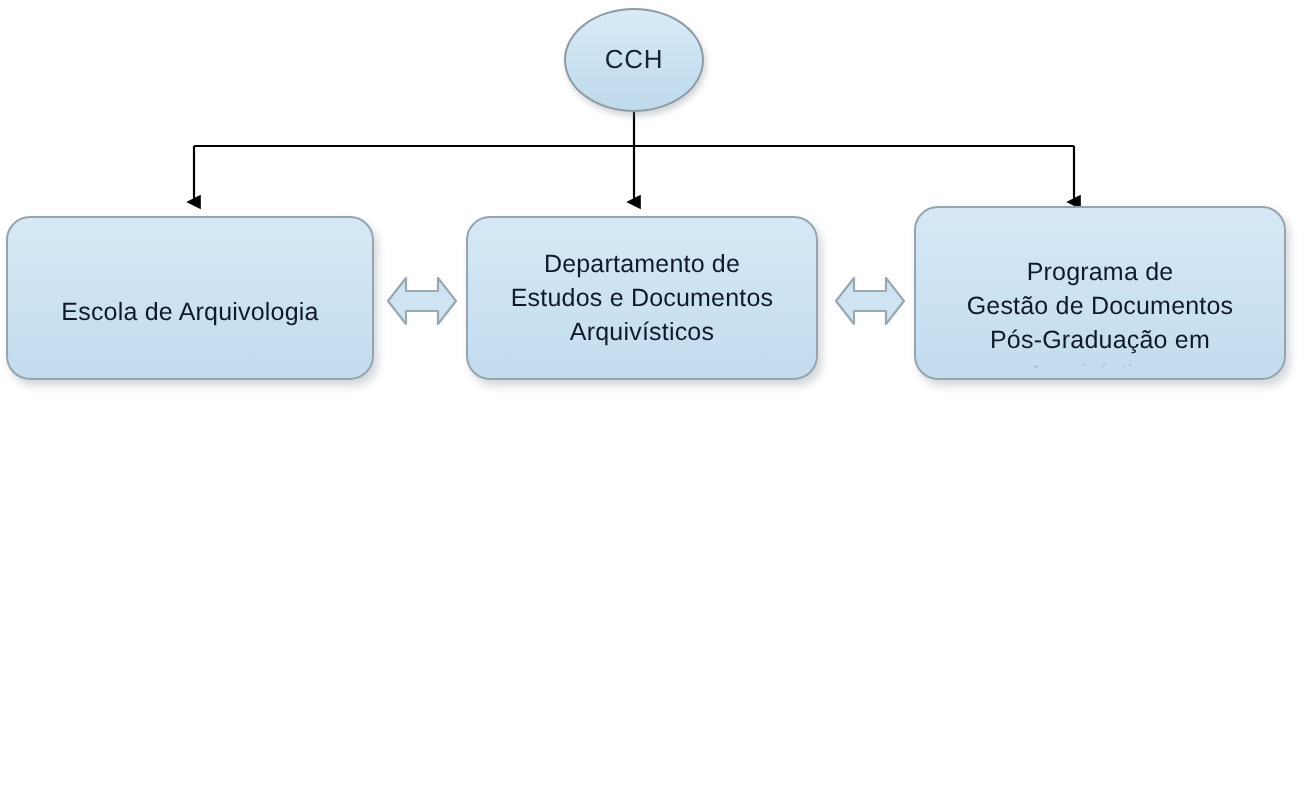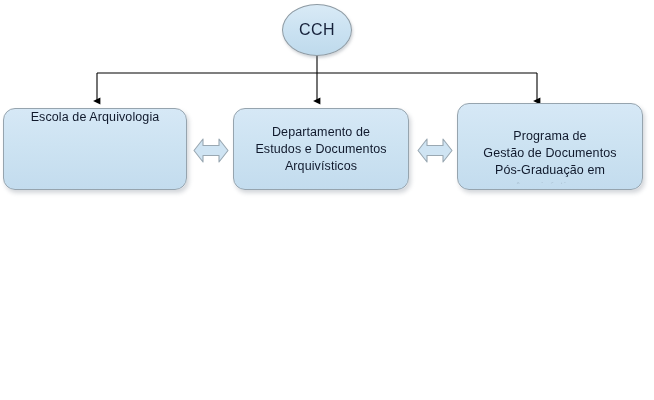--- a/index.html
+++ b/index.html
@@ -30,21 +30,21 @@
     display: flex;
     align-items: center;
     justify-content: center;
     border-radius: 50%;
     background: linear-gradient(to bottom, #d9eaf6 0%, #c9e1f1 55%, #bfdaec 100%);
     border: 1px solid #8d9aa3;
     box-sizing: border-box;
     box-shadow: 1px 2px 3px rgba(120,130,140,0.35);
   }
   .ellipse-label {
-    font-size: 16px;
+    font-size: 13px;
     color: #16213a;
     letter-spacing: 0.4px;
     line-height: 1.1;
     text-align: center;
   }
 
   
   .proc-box {
     position: absolute;
     box-sizing: border-box;
@@ -66,21 +66,21 @@
   }
   .proc-text .ln { display: block; white-space: nowrap; }
   
   .proc-text .ln.clipped {
     opacity: 0.10;
     height: 5px;
     overflow: hidden;
   }
 
   
-  .box-a .proc-text { }
+  .box-a .proc-text { padding-top: 39px; }
   .box-b .proc-text { padding-top: 15px; }
   .box-c .proc-text { padding-top: 24px; }
 
   
   .bidi-arrow {
     position: absolute;
     width: 100%;
     height: 100%;
     left: 0;
     top: 0;

